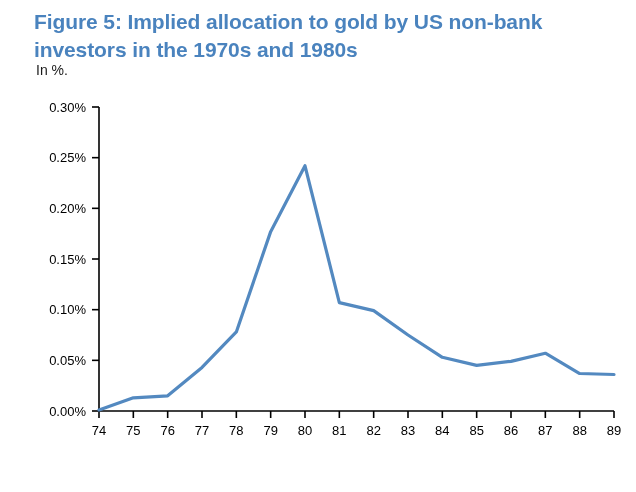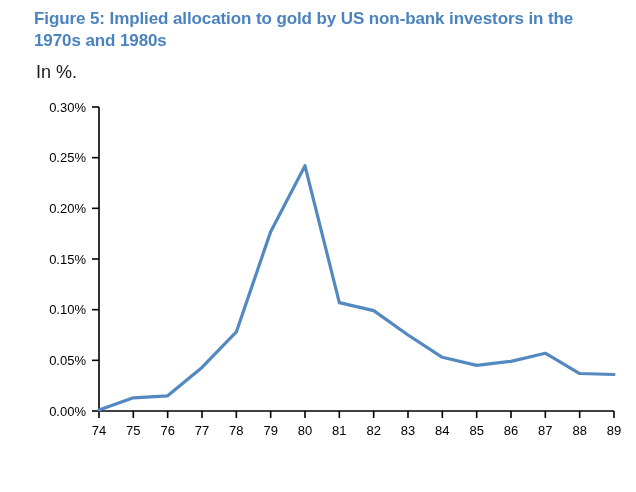--- a/index.html
+++ b/index.html
@@ -18,31 +18,31 @@
     position: relative;
     width: 636px;
     height: 492px;
     box-sizing: border-box;
   }
   #title {
     position: absolute;
     left: 34px;
     top: 8px;
     width: 580px;
-    font-size: 17px;
+    font-size: 21px;
     font-weight: bold;
     line-height: 1.32;
     color: #4A83BE;
     letter-spacing: -0.1px;
   }
   #subtitle {
     position: absolute;
     left: 36px;
     top: 62px;
-    font-size: 18px;
+    font-size: 14px;
     color: #1a1a1a;
   }
   #plot-wrap {
     position: absolute;
     left: 0;
     top: 0;
     width: 636px;
     height: 492px;
   }
   #source {

